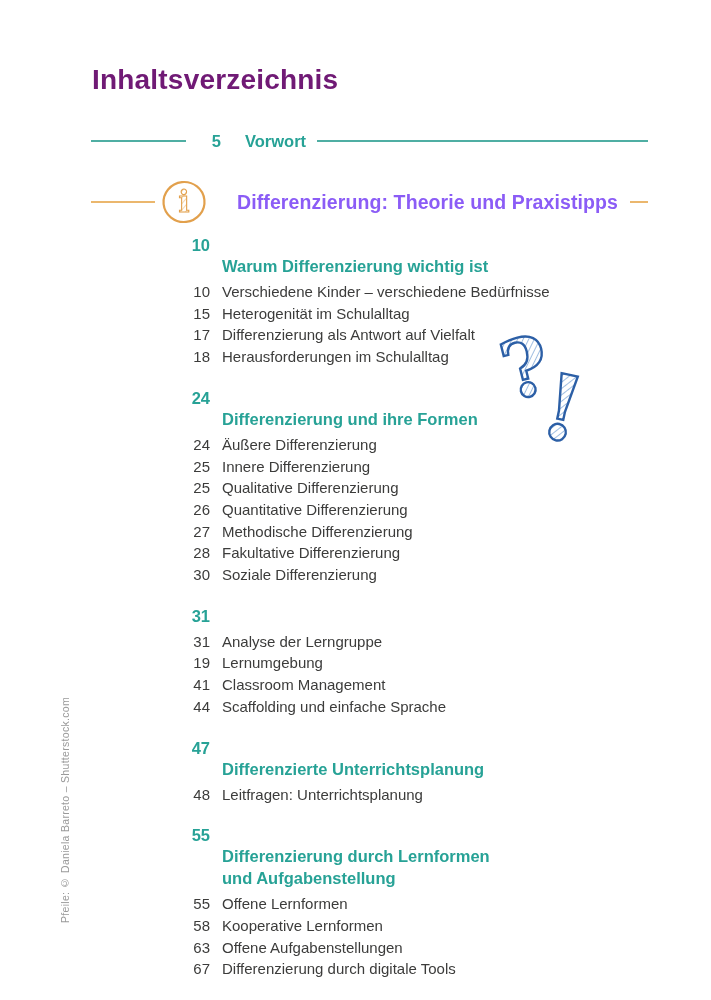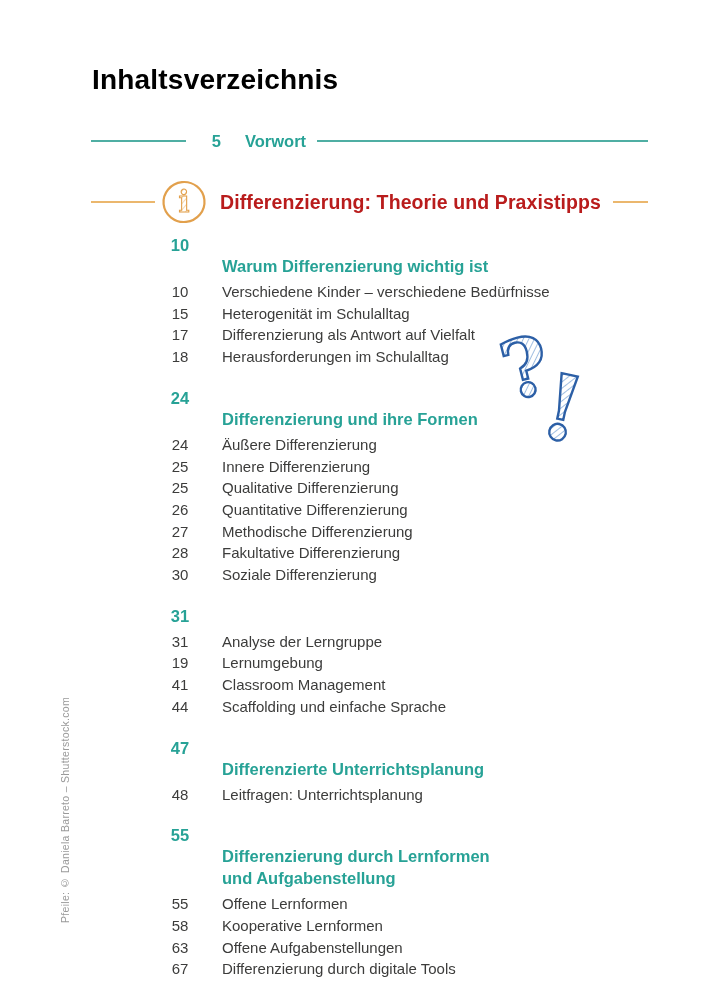--- a/index.html
+++ b/index.html
@@ -3,21 +3,21 @@
 <meta charset="utf-8">
 <style>
   html,body{margin:0;padding:0;background:#e8e8e8;}
   .page{
     position:relative;width:711px;height:1000px;background:#ffffff;
     font-family:"Liberation Sans",sans-serif;overflow:hidden;margin:0 auto;
   }
   
   .page-title{
     position:absolute;left:92px;top:64px;
-    font-size:28px;font-weight:bold;color:#000000;letter-spacing:.2px;
+    font-size:28px;font-weight:bold;color:#701a75;letter-spacing:.2px;
   }
   
   .credit{
     position:absolute;left:59px;top:697px;height:226px;width:15px;
     writing-mode:vertical-rl;transform:rotate(180deg);
     font-size:10.5px;color:#9a9a9a;letter-spacing:.3px;white-space:nowrap;
   }
   
   .rule{height:2px;background:#4FAEA3;flex:none;}
   
@@ -31,28 +31,28 @@
   .preface-row .label{margin-left:24px;}
   .preface-row .l-right{flex:1;margin-left:11px;}
   
   .part-row{
     position:absolute;left:91px;top:177px;width:557px;height:50px;
     display:flex;align-items:center;
   }
   .part-row .rule{background:#EBB76D;}
   .part-row .l-left{width:64px;}
   .part-row .info-badge{margin-left:6px;flex:none;width:46px;height:48px;}
-  .part-row .label{margin-left:13px;color:#b91c1c;font-weight:bold;font-size:19.5px;letter-spacing:.1px;}
+  .part-row .label{margin-left:30px;color:#8b5cf6;font-weight:bold;font-size:19.5px;letter-spacing:.1px;}
   .part-row .l-right{flex:1;margin-left:12px;}
   
   .toc{position:absolute;left:150px;top:233px;width:470px;}
   .toc-section{margin-top:18px;}
   .toc-section:first-child{margin-top:0;}
   .row{display:flex;align-items:flex-start;line-height:21.7px;font-size:15px;color:#3C3C3B;}
-  .row .num{width:60px;text-align:center;flex:none;}
+  .row .num{width:60px;text-align:right;flex:none;}
   .row .label{margin-left:12px;}
   .row.head{line-height:22px;font-size:16.5px;font-weight:bold;color:#27A296;padding:1px 0 4px 0;}
   .row.head .label{max-width:292px;margin-top:21px;}
   
   .doodle{position:absolute;left:486px;top:312px;width:115px;height:140px;}
 </style>
 </head>
 <body>
 
 <div class="page">

